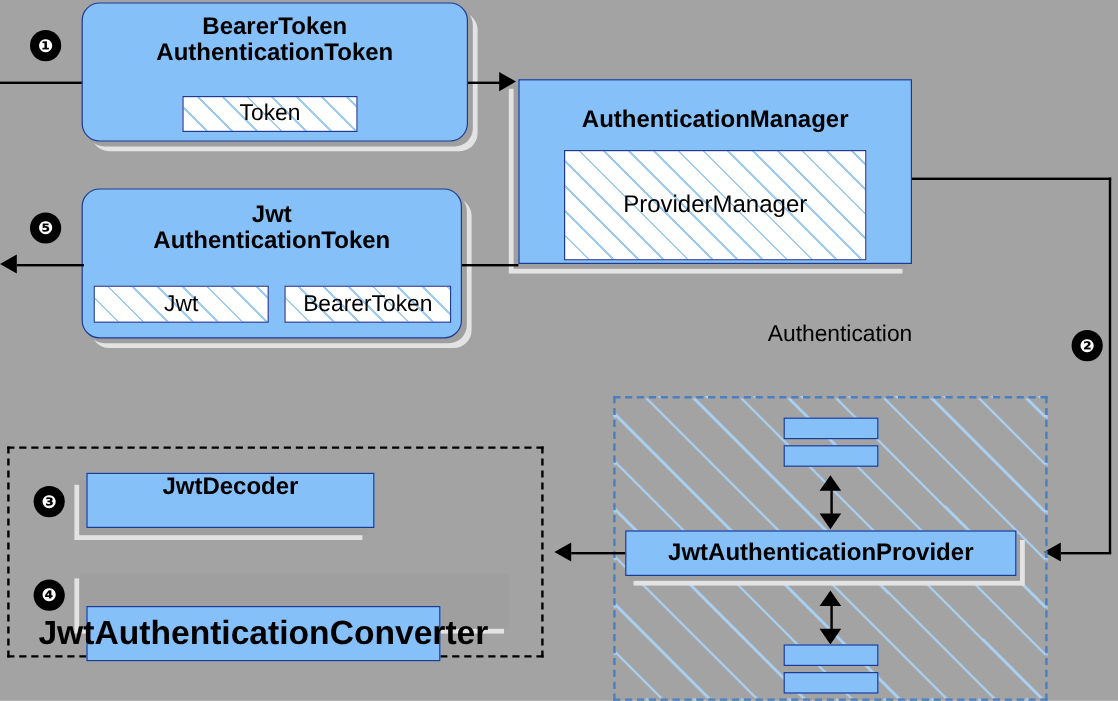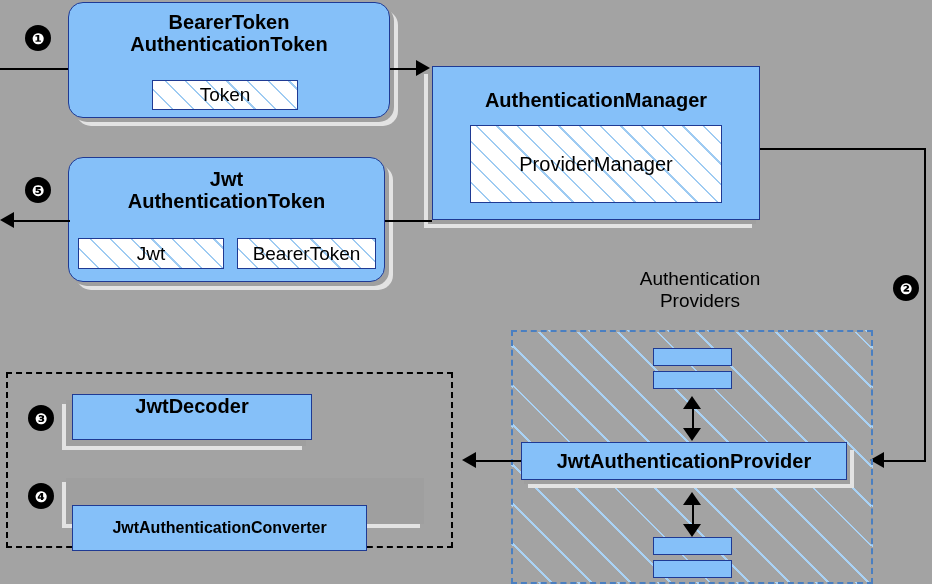--- a/index.html
+++ b/index.html
@@ -75,21 +75,21 @@
   </div>
 
   <div class="hline" style="left:390px;top:68px;width:28px;"></div>
   <div class="arrow right" style="left:416px;top:60px;"></div>
 
   <div class="shadow2" style="left:424px;top:74px;width:328px;height:154px;"></div>
   <div class="shadow" style="left:428px;top:70px;width:328px;height:154px;"></div>
   <div class="box" style="left:432px;top:66px;width:328px;height:154px;font-size:20px;padding-top:22px;">
     <span>AuthenticationManager</span>
   </div>
-  <div class="hatch" style="left:470px;top:125px;width:252px;height:78px;font-size:20px;">
+  <div class="hatch" style="left:470px;top:125px;width:252px;height:92px;font-size:20px;">
     <span>ProviderManager</span>
   </div>
 
   <div class="shadow2 round" style="left:76px;top:165px;width:317px;height:125px;"></div>
   <div class="shadow round" style="left:72px;top:161px;width:317px;height:125px;"></div>
   <div class="box round" style="left:68px;top:157px;width:317px;height:125px;font-size:20px;padding-top:10px;">
     <span>Jwt</span>
     <span>AuthenticationToken</span>
   </div>
   <div class="hatch" style="left:78px;top:238px;width:146px;height:31px;font-size:19px;">
@@ -109,21 +109,20 @@
   <div class="hline" style="left:760px;top:148px;width:166px;"></div>
   <div class="vline" style="left:924px;top:148px;height:313px;"></div>
   <div class="hline" style="left:884px;top:460px;width:42px;"></div>
   <div class="arrow left" style="left:870px;top:452px;"></div>
   <div class="bullet" style="left:893px;top:275px;">
     <span>❷</span>
   </div>
 
   <div class="label" style="left:600px;top:268px;width:200px;font-size:19px;">
     <div>Authentication</div>
-    <div>Providers</div>
   </div>
 
   <div class="dashbox dash-blue" style="left:511px;top:330px;width:362px;height:254px;"></div>
 
   <div class="box" style="left:653px;top:348px;width:79px;height:18px;"></div>
   <div class="box" style="left:653px;top:371px;width:79px;height:18px;"></div>
 
   <div class="arrow up" style="left:683px;top:396px;"></div>
   <div class="vline" style="left:692px;top:402px;height:28px;"></div>
   <div class="arrow down" style="left:683px;top:428px;"></div>
@@ -150,20 +149,20 @@
   <div class="shadow" style="left:66px;top:400px;width:240px;height:46px;"></div>
   <div class="box" style="left:72px;top:394px;width:240px;height:46px;font-size:20px;justify-content:flex-start;">
     <span>JwtDecoder</span>
   </div>
   <div class="bullet" style="left:28px;top:405px;">
     <span>❸</span>
   </div>
 
   <div class="shadow2" style="left:62px;top:482px;width:358px;height:46px;"></div>
   <div class="shadow" style="left:66px;top:478px;width:358px;height:46px;"></div>
-  <div class="box" style="left:72px;top:472px;width:295px;height:46px;font-size:16px;justify-content:center;margin-top:33px;">
+  <div class="box" style="left:72px;top:472px;width:295px;height:46px;font-size:28px;justify-content:center;margin-top:33px;">
     <span>JwtAuthenticationConverter</span>
   </div>
   <div class="bullet" style="left:28px;top:483px;">
     <span>❹</span>
   </div>
 
 </div>
 
 </body></html>

